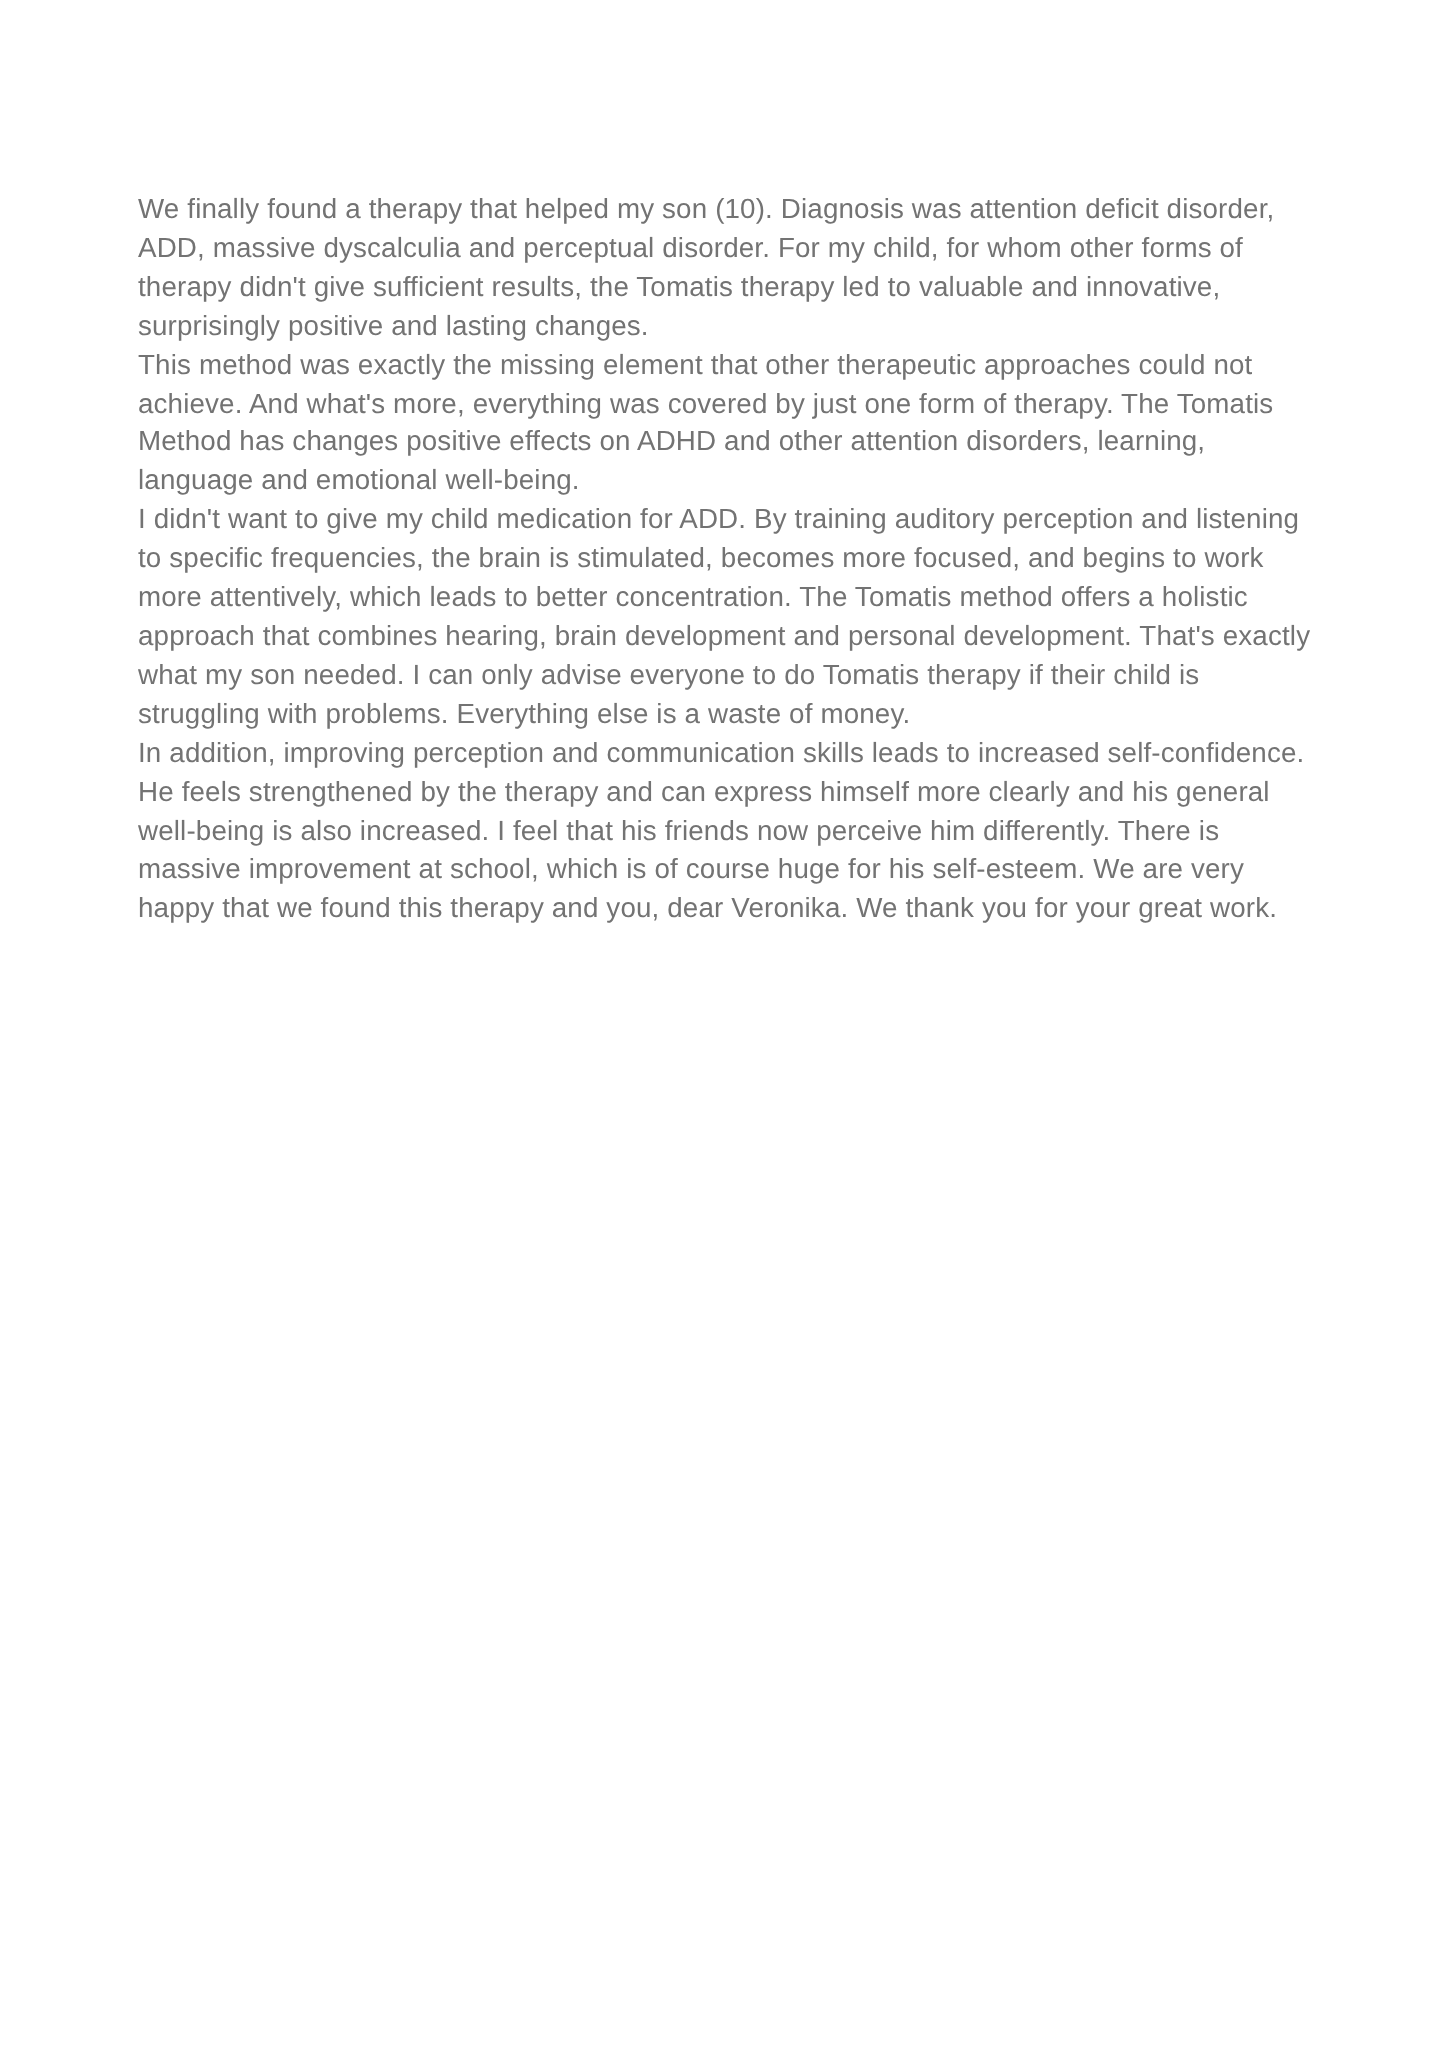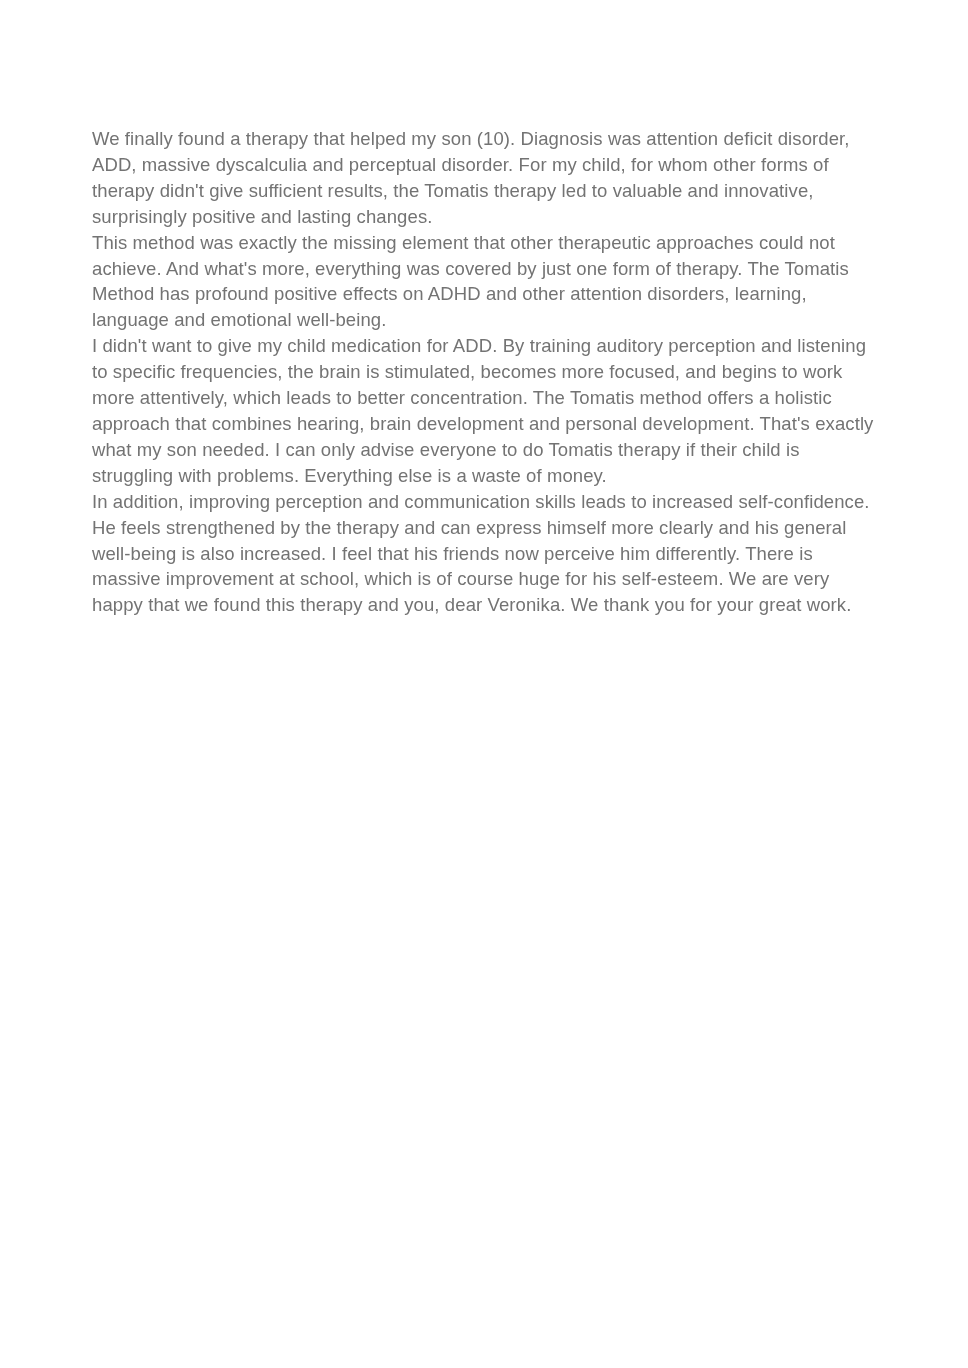--- a/index.html
+++ b/index.html
@@ -38,17 +38,17 @@
     margin: 0;
     padding: 0;
   }
 </style>
 </head>
 <body>
 
 <div class="doc-page">
   <div class="text-block">
     <p>We finally found a therapy that helped my son (10). Diagnosis was attention deficit disorder, ADD, massive dyscalculia and perceptual disorder. For my child, for whom other forms of therapy didn't give sufficient results, the Tomatis therapy led to valuable and innovative, surprisingly positive and lasting changes.</p>
-    <p>This method was exactly the missing element that other therapeutic approaches could not achieve. And what's more, everything was covered by just one form of therapy. The Tomatis Method has profound positive effects on ADHD and other attention disorders, learning, language and emotional well-being.</p>
+    <p>This method was exactly the missing element that other therapeutic approaches could not achieve. And what's more, everything was covered by just one form of therapy. The Tomatis Method has changes positive effects on ADHD and other attention disorders, learning, language and emotional well-being.</p>
     <p>I didn't want to give my child medication for ADD. By training auditory perception and listening to specific frequencies, the brain is stimulated, becomes more focused, and begins to work more attentively, which leads to better concentration. The Tomatis method offers a holistic approach that combines hearing, brain development and personal development. That's exactly what my son needed. I can only advise everyone to do Tomatis therapy if their child is struggling with problems. Everything else is a waste of money.</p>
     <p>In addition, improving perception and communication skills leads to increased self-confidence. He feels strengthened by the therapy and can express himself more clearly and his general well-being is also increased. I feel that his friends now perceive him differently. There is massive improvement at school, which is of course huge for his self-esteem. We are very happy that we found this therapy and you, dear Veronika. We thank you for your great work.</p>
   </div>
 </div>
 
 </body></html>

